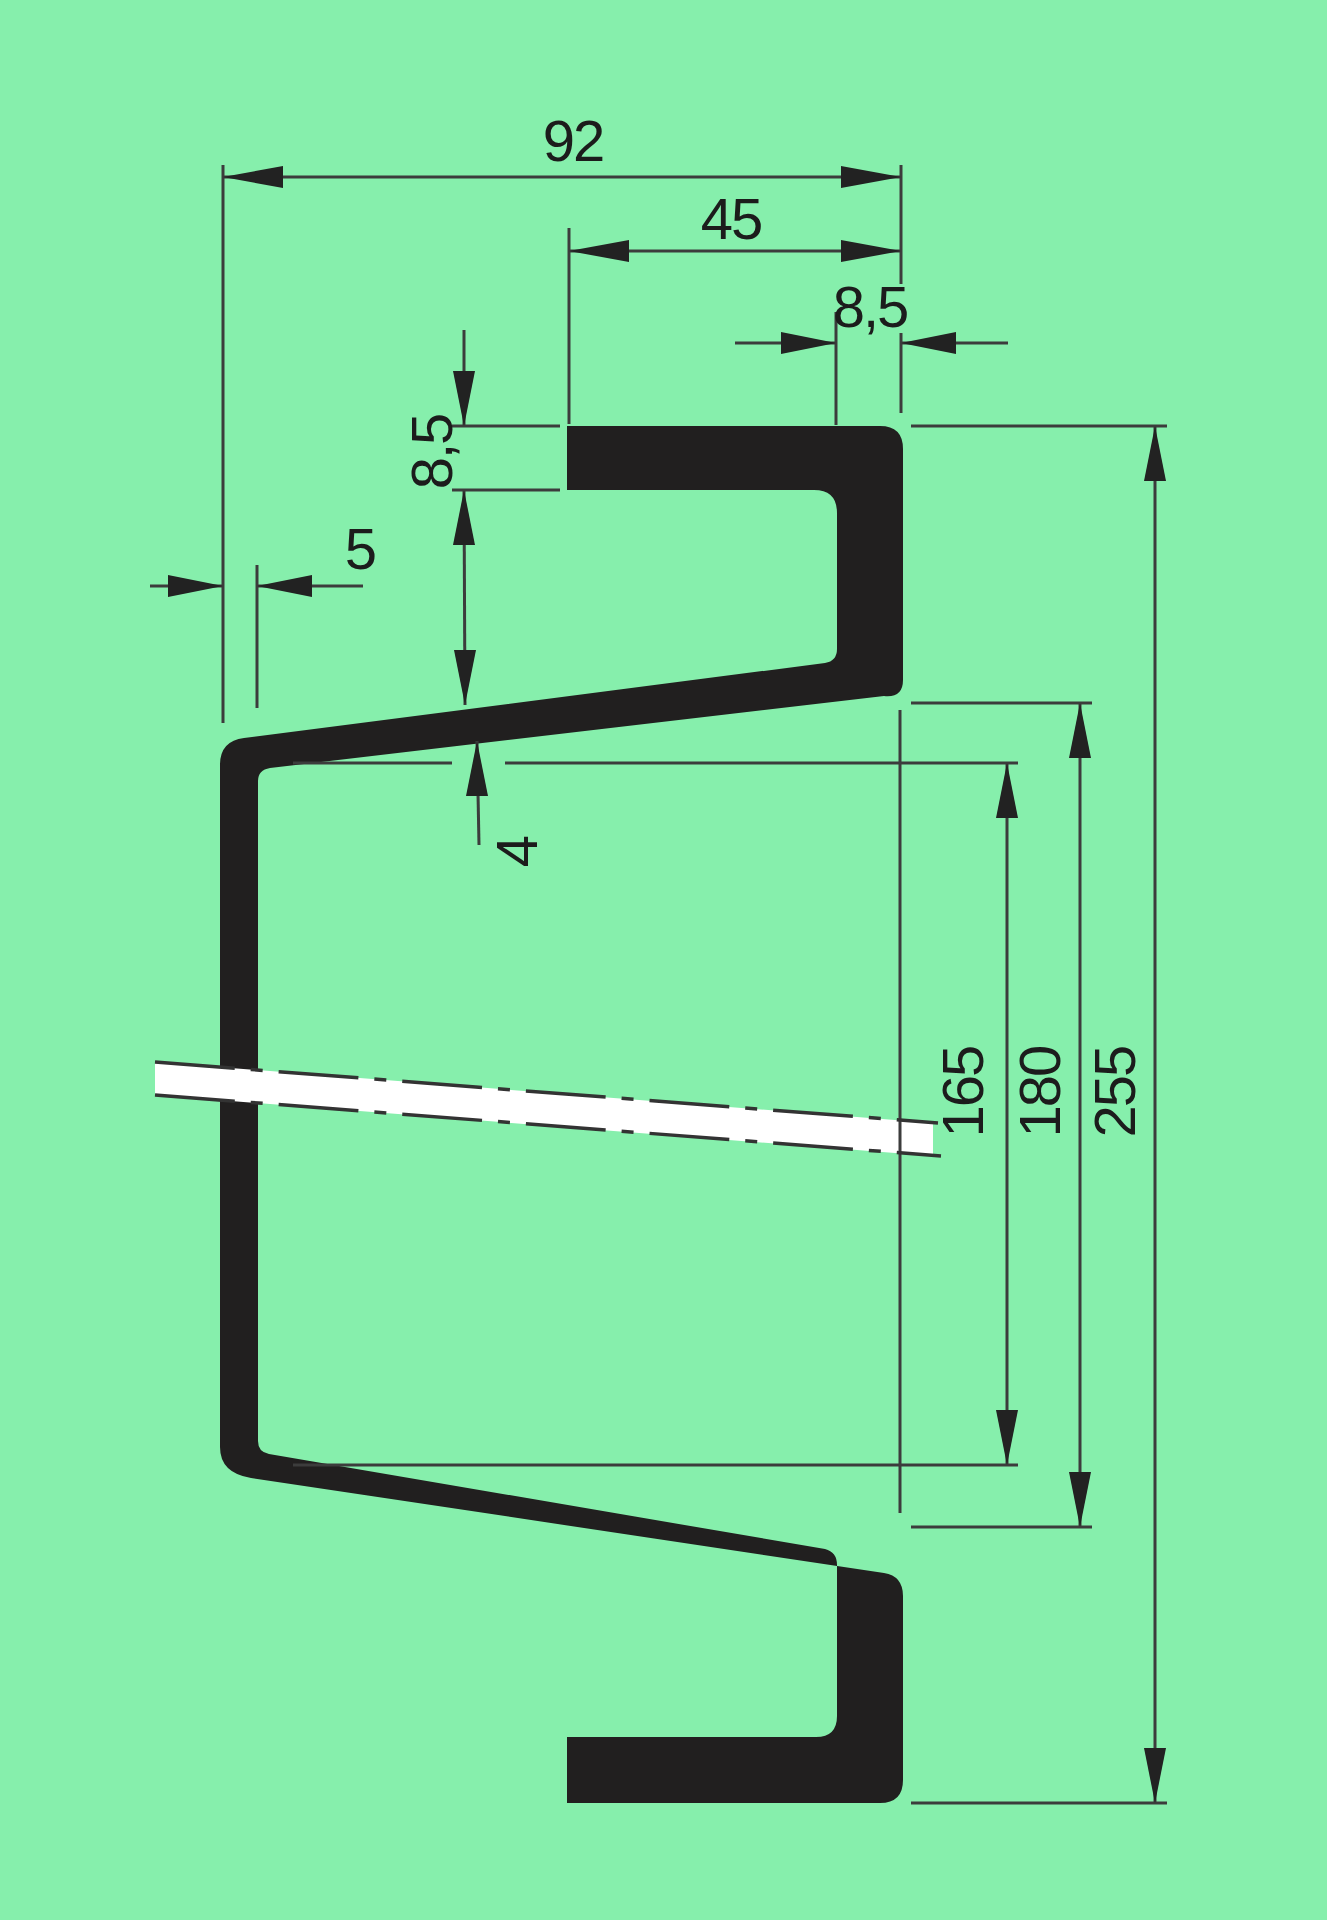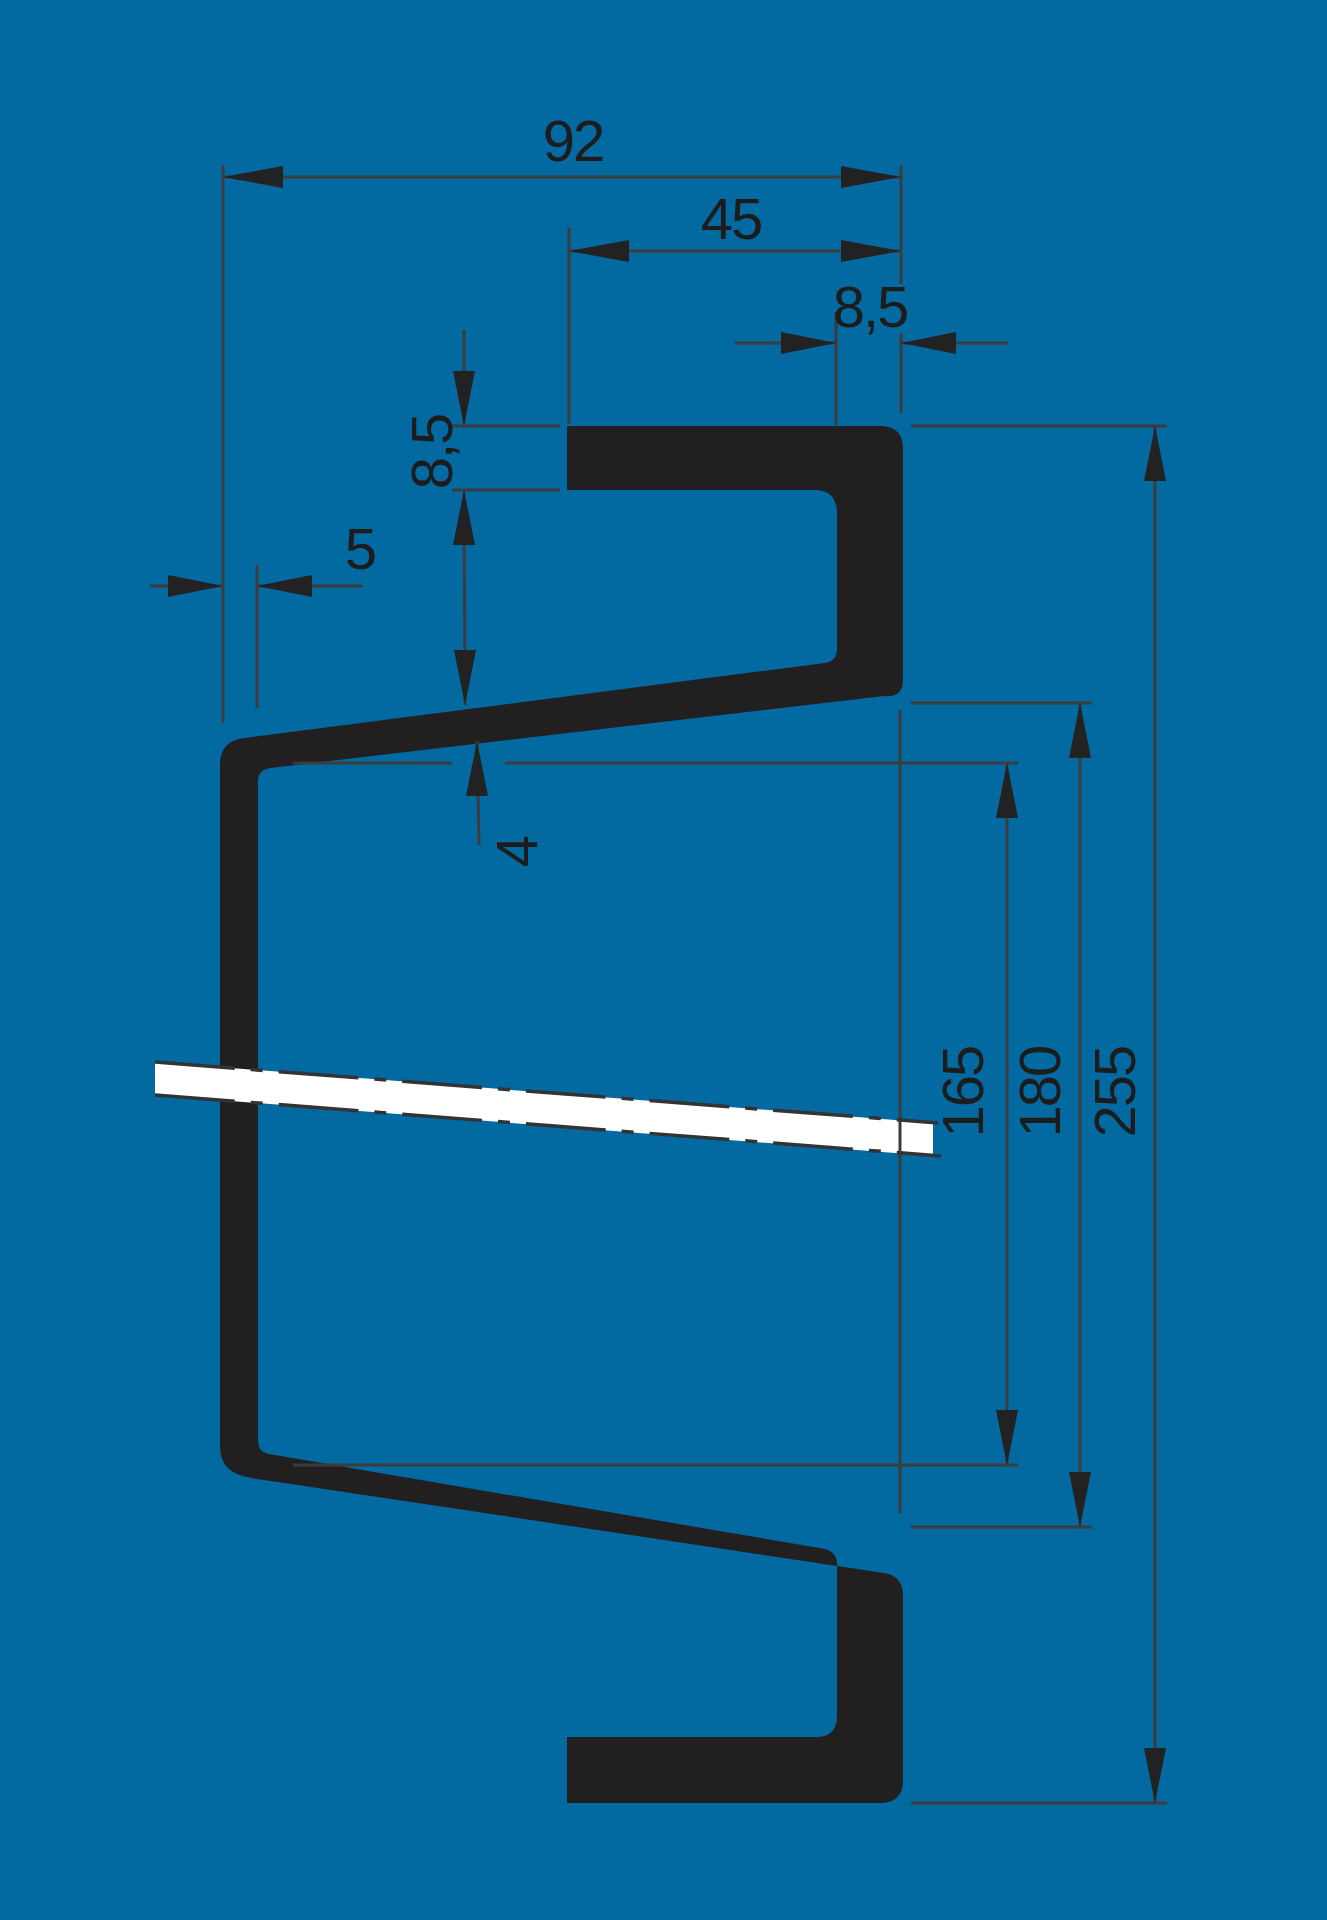--- a/index.html
+++ b/index.html
@@ -4,21 +4,21 @@
 <style>
   html, body {
     margin: 0;
     padding: 0;
     background: #ffffff;
   }
   .stage {
     position: relative;
     width: 1327px;
     height: 1920px;
-    background: #0369a1;
+    background: #86efac;
     overflow: hidden;
     font-family: "Liberation Sans", sans-serif;
   }
   svg text {
     font-family: "Liberation Sans", "DejaVu Sans", sans-serif;
     font-size: 58px;
     letter-spacing: -2px;
     fill: #1c1c1c;
   }
   .thin {

